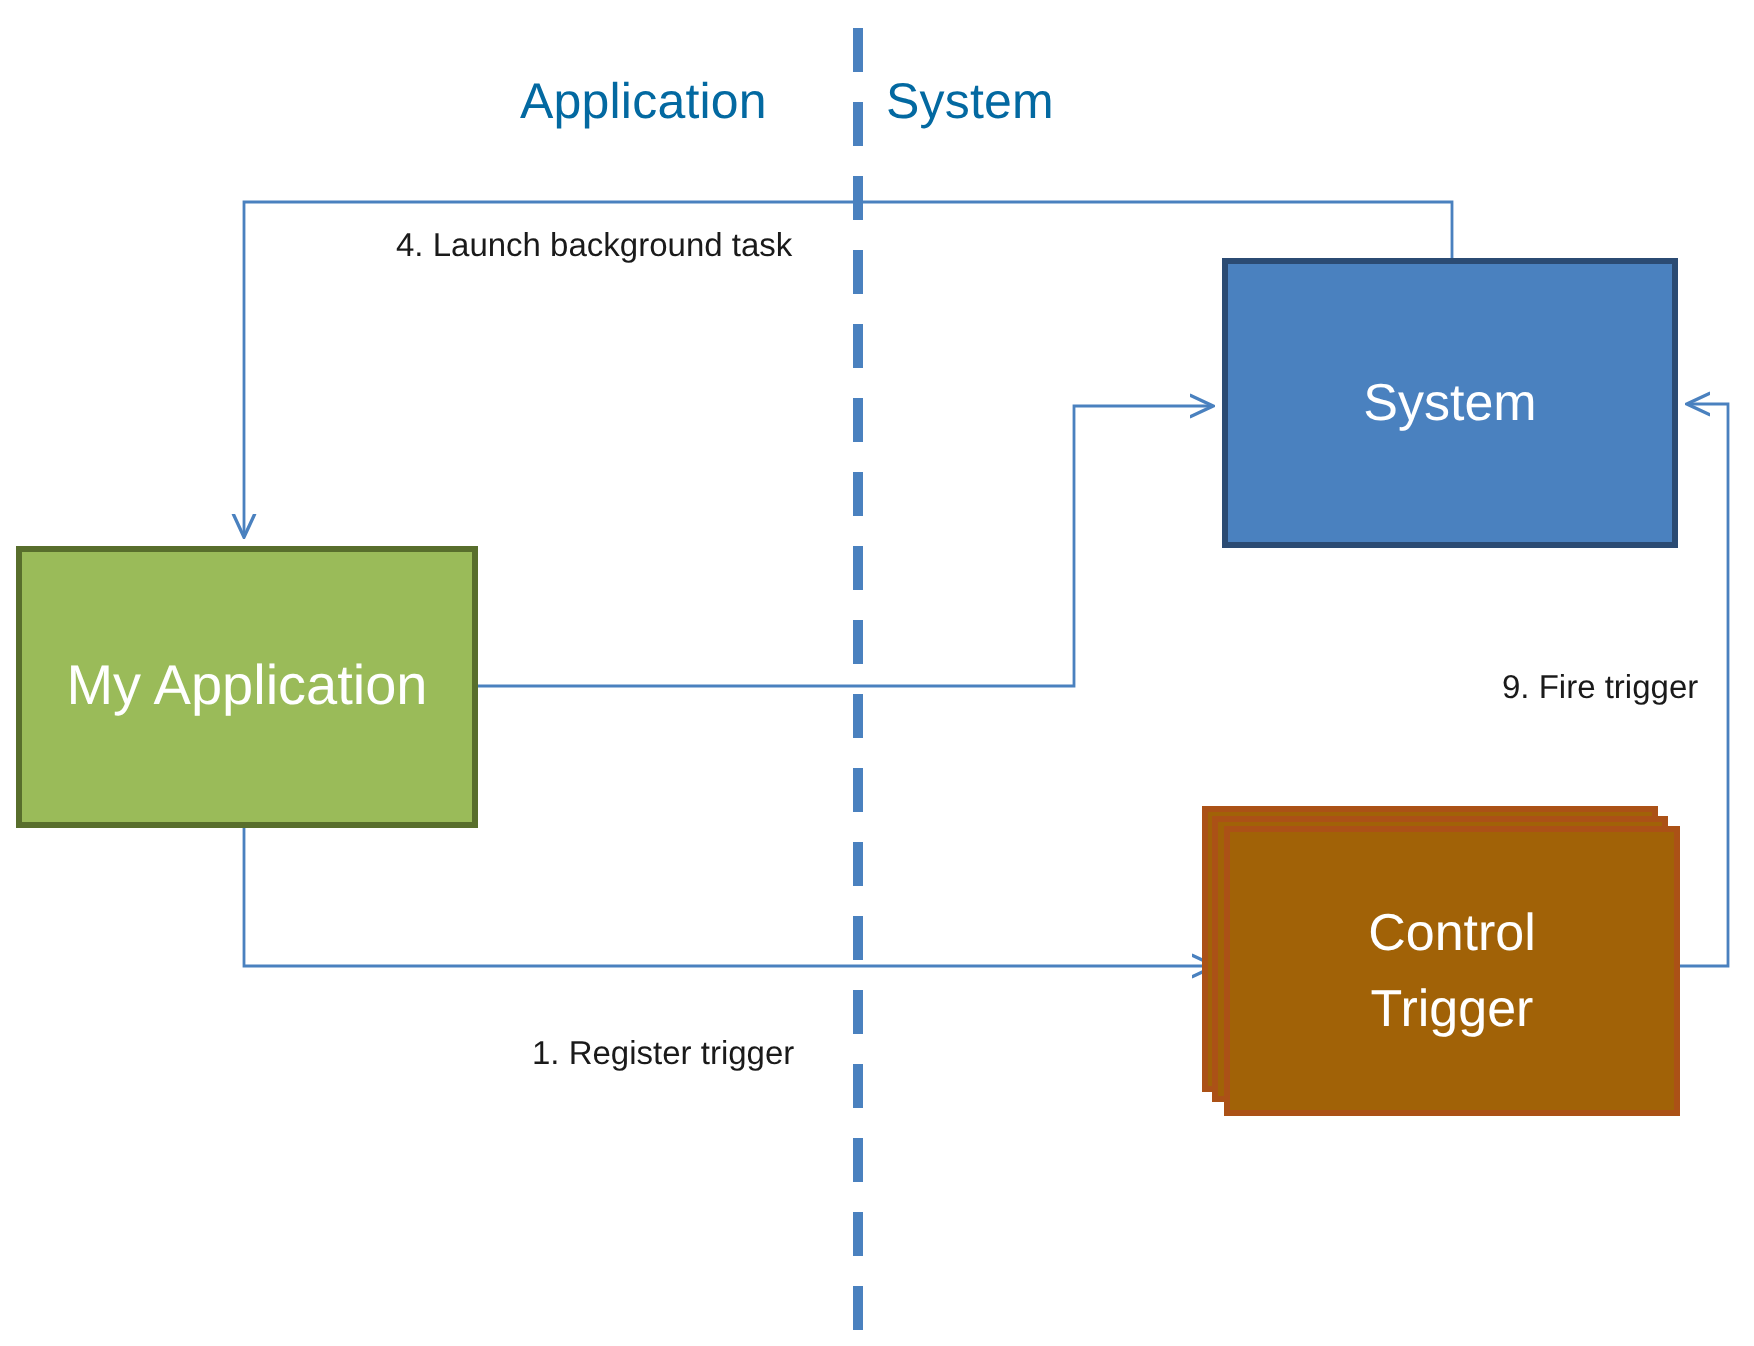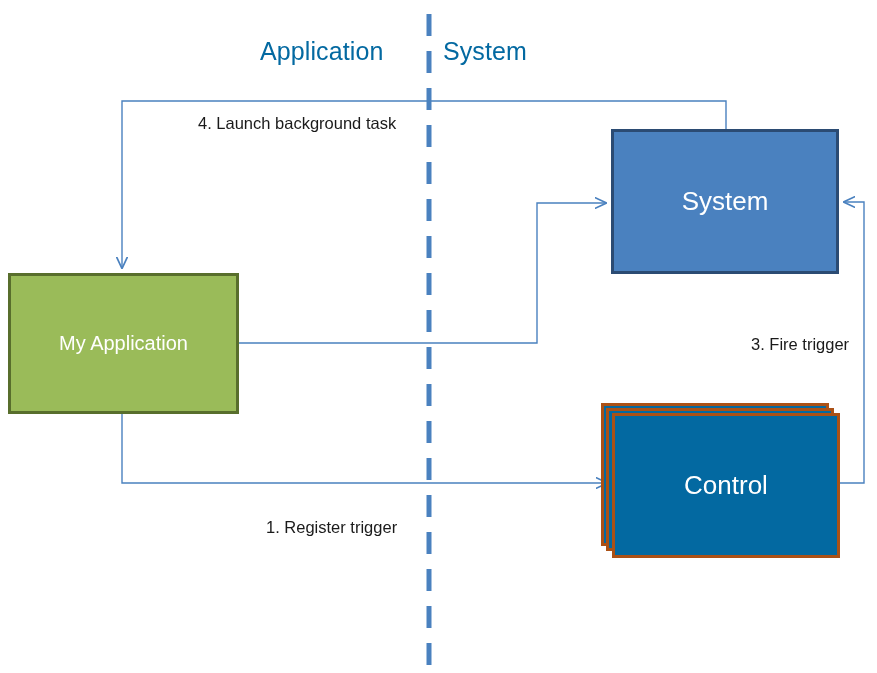--- a/index.html
+++ b/index.html
@@ -52,32 +52,32 @@
     width: 228px; height: 145px;
     background: #4A81BF;
     border: 3px solid #2B4B73;
     font-size: 26px;
   }
   #node-myapp {
     left: 8px; top: 273px;
     width: 231px; height: 141px;
     background: #9ABB59;
     border: 3px solid #586E2C;
-    font-size: 20px;
+    font-size: 28px;
   }
   
   #trigger-stack {
     position: absolute;
     left: 601px; top: 403px;
     width: 240px; height: 155px;
   }
   .tbox {
     position: absolute;
     box-sizing: border-box;
-    background: #0369a1;
+    background: #a16207;
     border: 3px solid #AB5116;
   }
   #trigger-back-2 { left: 0px;  top: 0px;  width: 228px; height: 143px; }
   #trigger-back-1 { left: 5px;  top: 5px;  width: 228px; height: 143px; }
   #trigger-front  {
     left: 11px; top: 10px; width: 228px; height: 145px;
     display: flex; align-items: center; justify-content: center;
     color: #ffffff; font-size: 26px; line-height: 1.45; text-align: center;
   }
 
@@ -123,24 +123,25 @@
   <div class="node" id="node-system">System</div>
 
   <div class="node" id="node-myapp">My Application</div>
 
   <div id="trigger-stack">
     <div class="tbox" id="trigger-back-2"></div>
     <div class="tbox" id="trigger-back-1"></div>
     <div class="tbox" id="trigger-front">
       <div>
         <div>Control</div>
+        <div>Trigger</div>
       </div>
     </div>
   </div>
 
   <div class="edge-label" id="label-4">4. Launch background task</div>
 
 
   <div class="edge-label" id="label-1">1. Register trigger</div>
 
-  <div class="edge-label" id="label-3">3. Fire trigger</div>
+  <div class="edge-label" id="label-3">9. Fire trigger</div>
 
 </div>
 
 </body></html>

